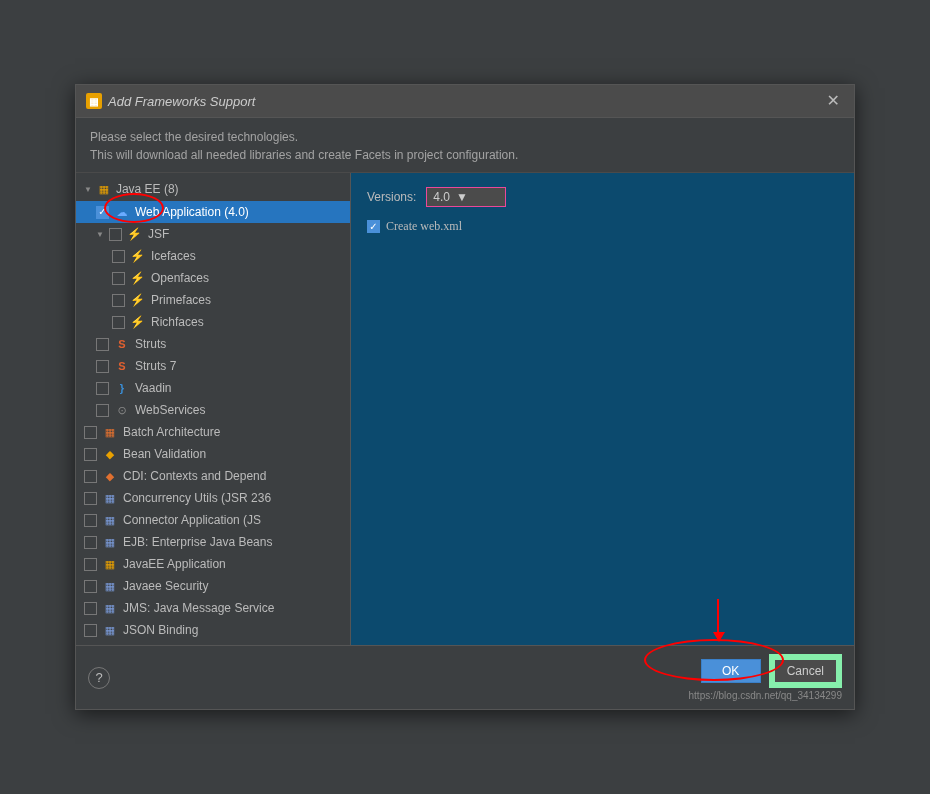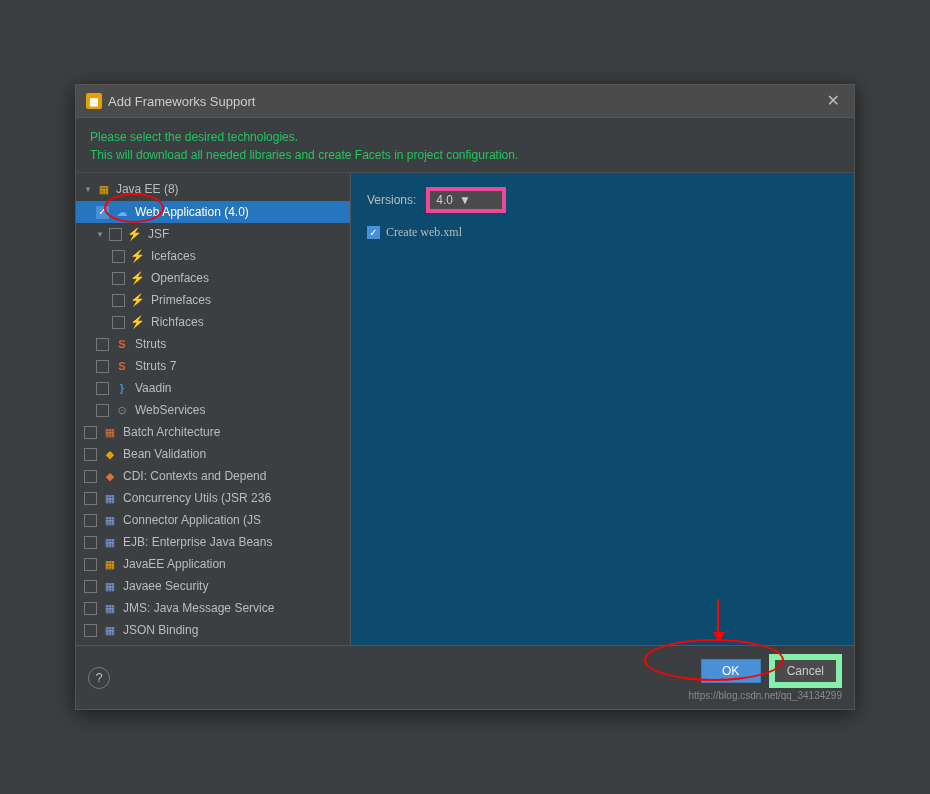--- a/index.html
+++ b/index.html
@@ -45,34 +45,35 @@
       display: flex;
       align-items: center;
       justify-content: center;
       font-size: 10px;
       color: #fff;
       font-weight: bold;
     }
     .title-text {
       color: #cccccc;
       font-size: 13px;
+      font-style: italic;
     }
     .close-btn {
       cursor: pointer;
       color: #bbbbbb;
       font-size: 16px;
       line-height: 1;
       background: none;
       border: none;
       padding: 2px 4px;
     }
     .description {
       padding: 10px 14px 8px 14px;
       font-size: 12px;
-      color: #22c55e;
+      color: #a3a3a3;
       line-height: 1.5;
       border-bottom: 1px solid #4a4a4a;
     }
     .main-content {
       display: flex;
       flex: 1;
       height: 580px;
     }
     .left-panel {
       width: 275px;
@@ -154,21 +155,21 @@
       align-items: center;
       gap: 10px;
       margin-bottom: 12px;
     }
     .versions-label {
       font-size: 12px;
       color: #bbbbbb;
     }
     .version-select {
       background: #4b4b4b;
-      border: 4px solid #ec4899;
+      border: 1px solid #ec4899;
       color: #cccccc;
       padding: 2px 6px;
       font-size: 12px;
       cursor: pointer;
       display: flex;
       align-items: center;
       gap: 6px;
       min-width: 80px;
     }
     .create-xml-row {

